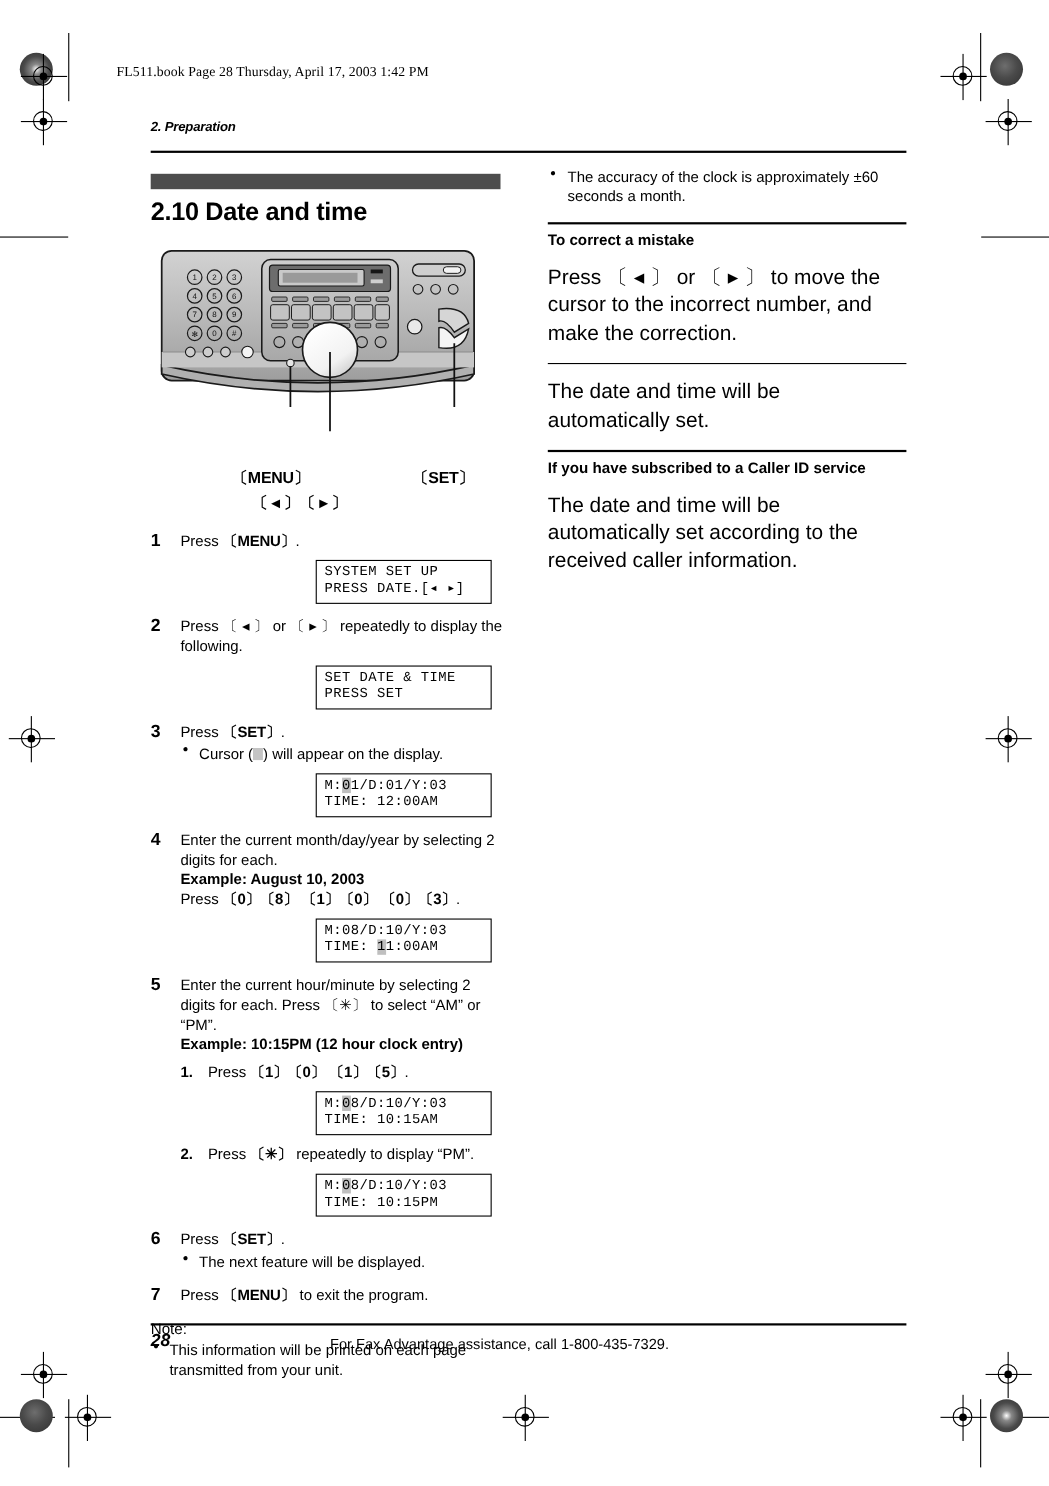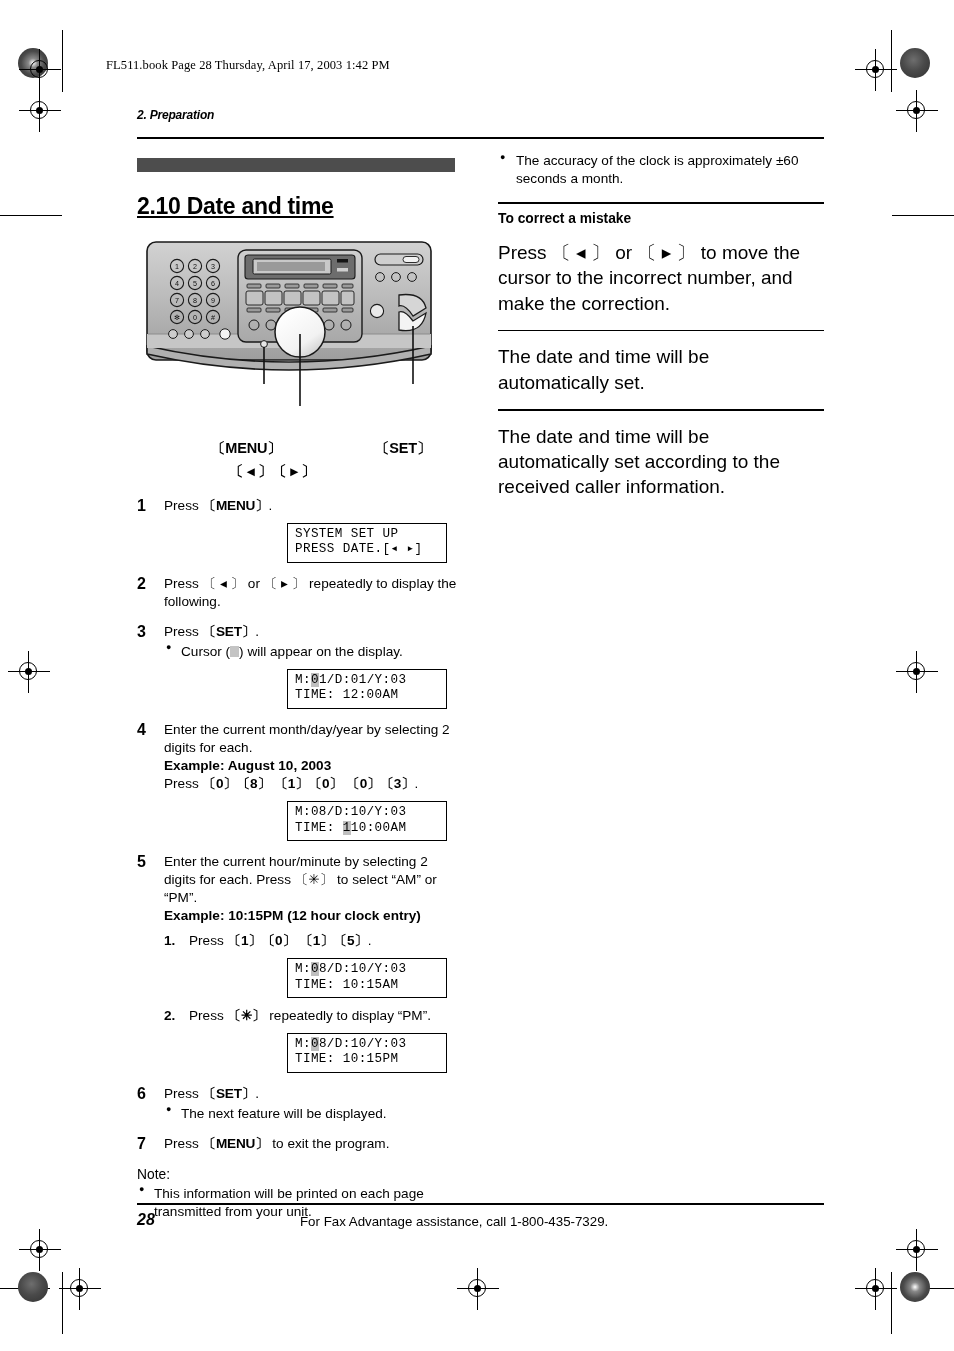--- a/index.html
+++ b/index.html
@@ -26,21 +26,21 @@
 
   .chaptitle{position:absolute;left:137px;top:108px;font-size:12px;
              font-weight:bold;font-style:italic;letter-spacing:-.2px;}
   .hdrrule{position:absolute;left:137px;top:137px;width:687px;height:2px;background:#000;}
 
   
   .colL{position:absolute;left:137px;top:158px;width:325px;}
   .colR{position:absolute;left:498px;top:152px;width:326px;}
 
   .sectbar{width:318px;height:14px;background:#4d4d4d;}
-  .secttitle{font-size:23px;font-weight:bold;letter-spacing:-.3px;margin-top:21px;text-decoration:underline;}
+  .secttitle{font-size:23px;font-weight:bold;letter-spacing:-.3px;margin-top:7px;}
 
   
   .illus{position:relative;width:325px;height:205px;margin-top:14px;}
   .illus svg{display:block;}
   .calloutrow{position:relative;height:46px;}
   .callout{position:absolute;font-size:14.5px;font-weight:bold;letter-spacing:-.2px;}
   .co-menu{left:74px;top:0;}
   .co-set{left:238px;top:0;}
   .co-nav{left:92px;top:23px;}
 
@@ -303,37 +303,39 @@
     <span class="stepnum">1</span>
     <span>Press </span><span class="key">〔MENU〕</span><span>.</span>
   </div>
   <div class="lcd"><span>SYSTEM SET UP</span>
 <span>PRESS DATE.[◂ ▸]</span></div>
 
   <div class="step">
     <span class="stepnum">2</span>
     <span>Press 〔 ◂ 〕 or 〔 ▸ 〕 repeatedly to display the following.</span>
   </div>
+  <div class="lcd"><span>SET DATE &amp; TIME</span>
+<span>PRESS SET</span></div>
 
   <div class="step">
     <span class="stepnum">3</span>
     <span>Press </span><span class="key">〔SET〕</span><span>.</span>
     <div class="bulletline"><span>Cursor (</span><span class="curbox"></span><span>) will appear on the display.</span></div>
   </div>
   <div class="lcd"><span>M:</span><span class="cur">0</span><span>1/D:01/Y:03</span>
 <span>TIME: 12:00AM</span></div>
 
   <div class="step">
     <span class="stepnum">4</span>
     <span>Enter the current month/day/year by selecting 2 digits for each.</span><br>
     <b>Example: August 10, 2003</b><br>
     <span>Press </span><span class="key">〔0〕〔8〕 〔1〕〔0〕 〔0〕〔3〕</span><span>.</span>
   </div>
   <div class="lcd"><span>M:08/D:10/Y:03</span>
-<span>TIME: </span><span class="cur">1</span><span>10:00AM</span></div>
+<span>TIME: </span><span class="cur">1</span><span>1:00AM</span></div>
 
   <div class="step">
     <span class="stepnum">5</span>
     <span>Enter the current hour/minute by selecting 2 digits for each. Press 〔✳〕 to select “AM” or “PM”.</span><br>
     <b>Example: 10:15PM (12 hour clock entry)</b>
 
     <div class="substep">
       <span class="subnum">1.</span>
       <span>Press </span><span class="key">〔1〕〔0〕 〔1〕〔5〕</span><span>.</span>
     </div>
@@ -370,18 +372,19 @@
   <div class="rbullet">The accuracy of the clock is approximately ±60 seconds a month.</div>
 
   <div class="rrule"></div>
   <div class="rhead">To correct a mistake</div>
   <div class="rbody">Press 〔 ◂ 〕 or 〔 ▸ 〕 to move the cursor to the incorrect number, and make the correction.</div>
 
   <div class="rrule"></div>
   <div class="rbody">The date and time will be automatically set.</div>
 
   <div class="rrule"></div>
+  <div class="rhead">If you have subscribed to a Caller ID service</div>
   <div class="rbody">The date and time will be automatically set according to the received caller information.</div>
 </div>
 
 <div class="footrule"></div>
 <div class="pagenum">28</div>
 <div class="footnote">For Fax Advantage assistance, call 1-800-435-7329.</div>
 
 </body></html>

